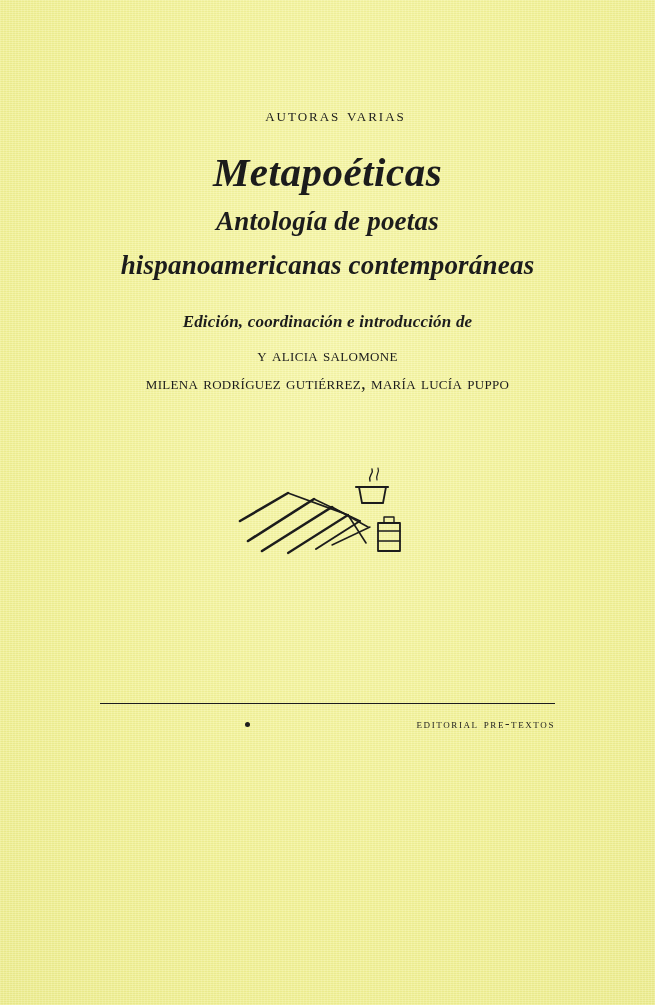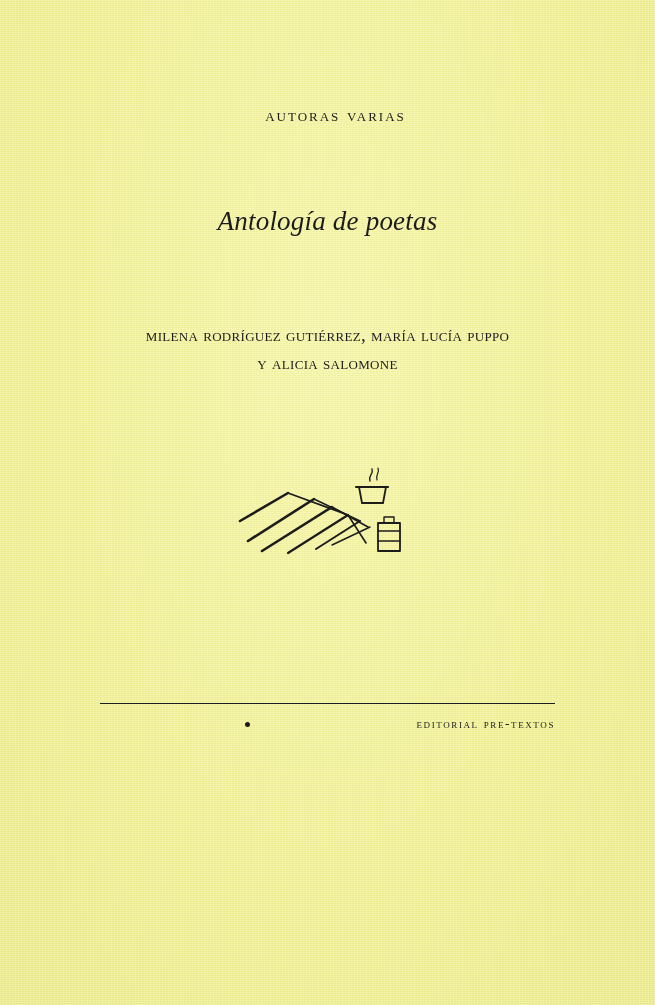--- a/index.html
+++ b/index.html
@@ -61,21 +61,21 @@
   }
 
   .subtitle {
     position: absolute;
     top: 200px;
     left: 0;
     right: 0;
     text-align: center;
     font-size: 27px;
     font-style: italic;
-    font-weight: 400;
+    font-weight: 700;
     line-height: 1.62;
     letter-spacing: 0.2px;
   }
   .subtitle .l2 {
     display: block;
   }
 
   .credit-block {
     position: absolute;
     top: 312px;
@@ -143,29 +143,32 @@
   .footer-spacer { flex: 1 1 auto; }
 </style>
 </head>
 <body>
 
 <div class="page">
   <div class="cover-inner">
 
     <div class="author-line">Autoras Varias</div>
 
+    <div class="main-title">Metapoéticas</div>
 
     <div class="subtitle">
       <span class="l1">Antología de poetas</span>
+      <span class="l2">hispanoamericanas contemporáneas</span>
     </div>
 
     <div class="credit-block">
+      <div class="credit-intro">Edición, coordinación e introducción de</div>
       <div class="credit-names">
+        <span class="nline">y Alicia Salomone</span>
         <span class="nline">Milena Rodríguez Gutiérrez, María Lucía Puppo</span>
-        <span class="nline">y Alicia Salomone</span>
       </div>
     </div>
 
     <div class="ornament">
       <svg width="200" height="120" viewBox="0 0 200 120">
         <g stroke="#1c1c1c" fill="none" stroke-width="1.6" stroke-linecap="round" stroke-linejoin="round">
 
           <path d="M12 56 L60 28" stroke-width="2.6"></path>
           <path d="M20 76 L86 34" stroke-width="2.6"></path>
           <path d="M34 86 L104 42" stroke-width="2.6"></path>

